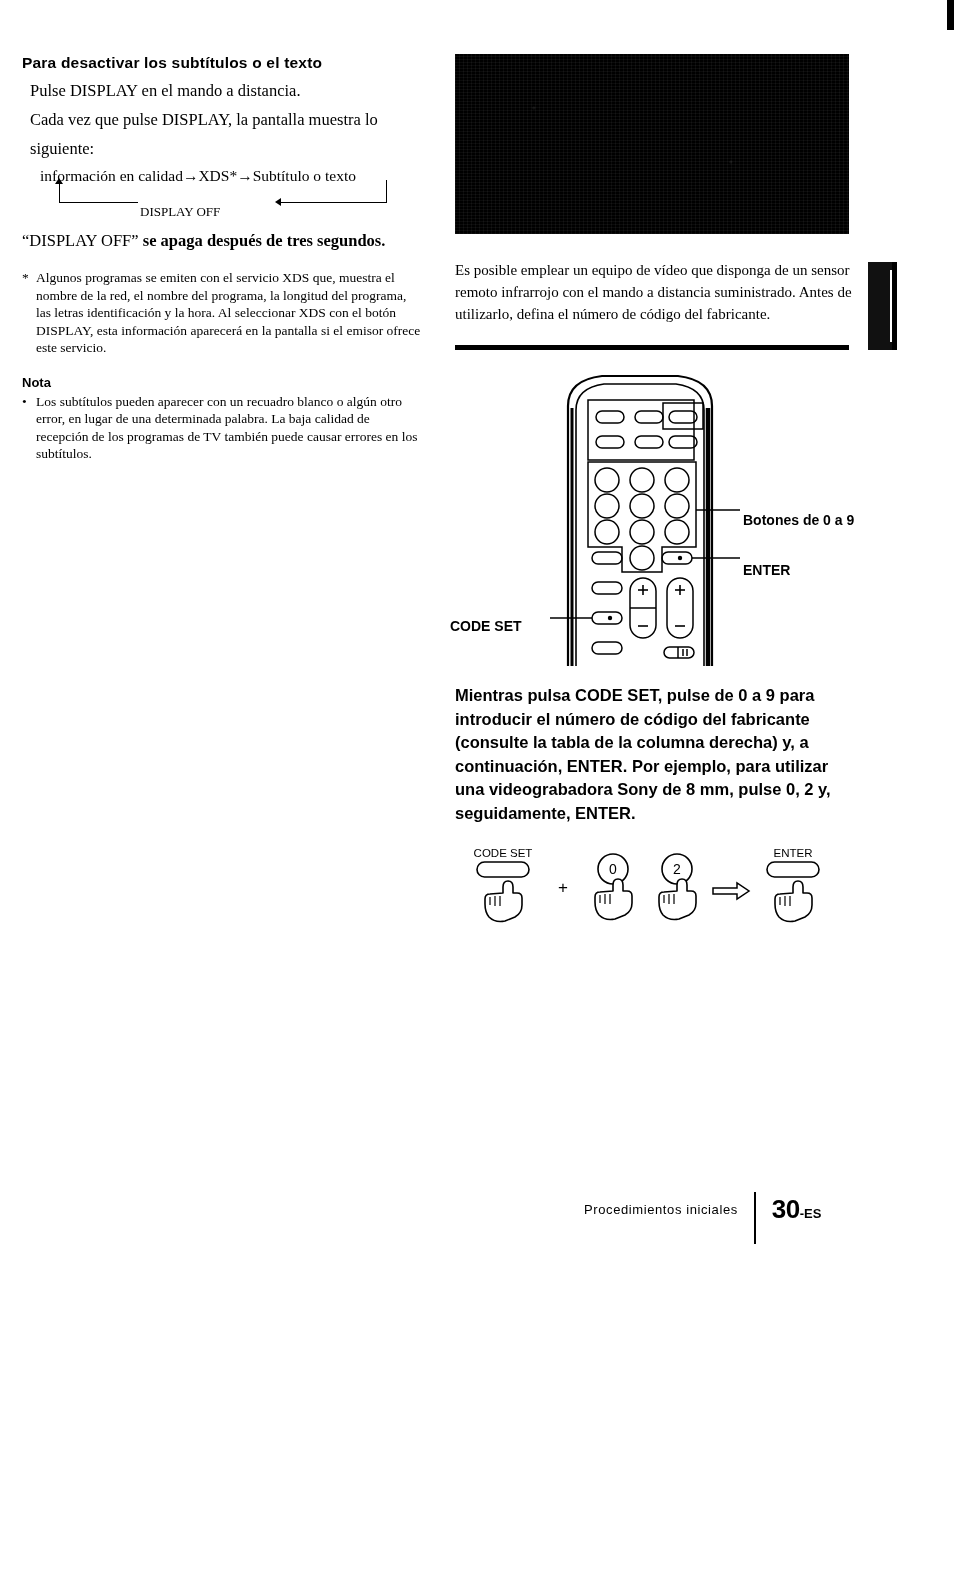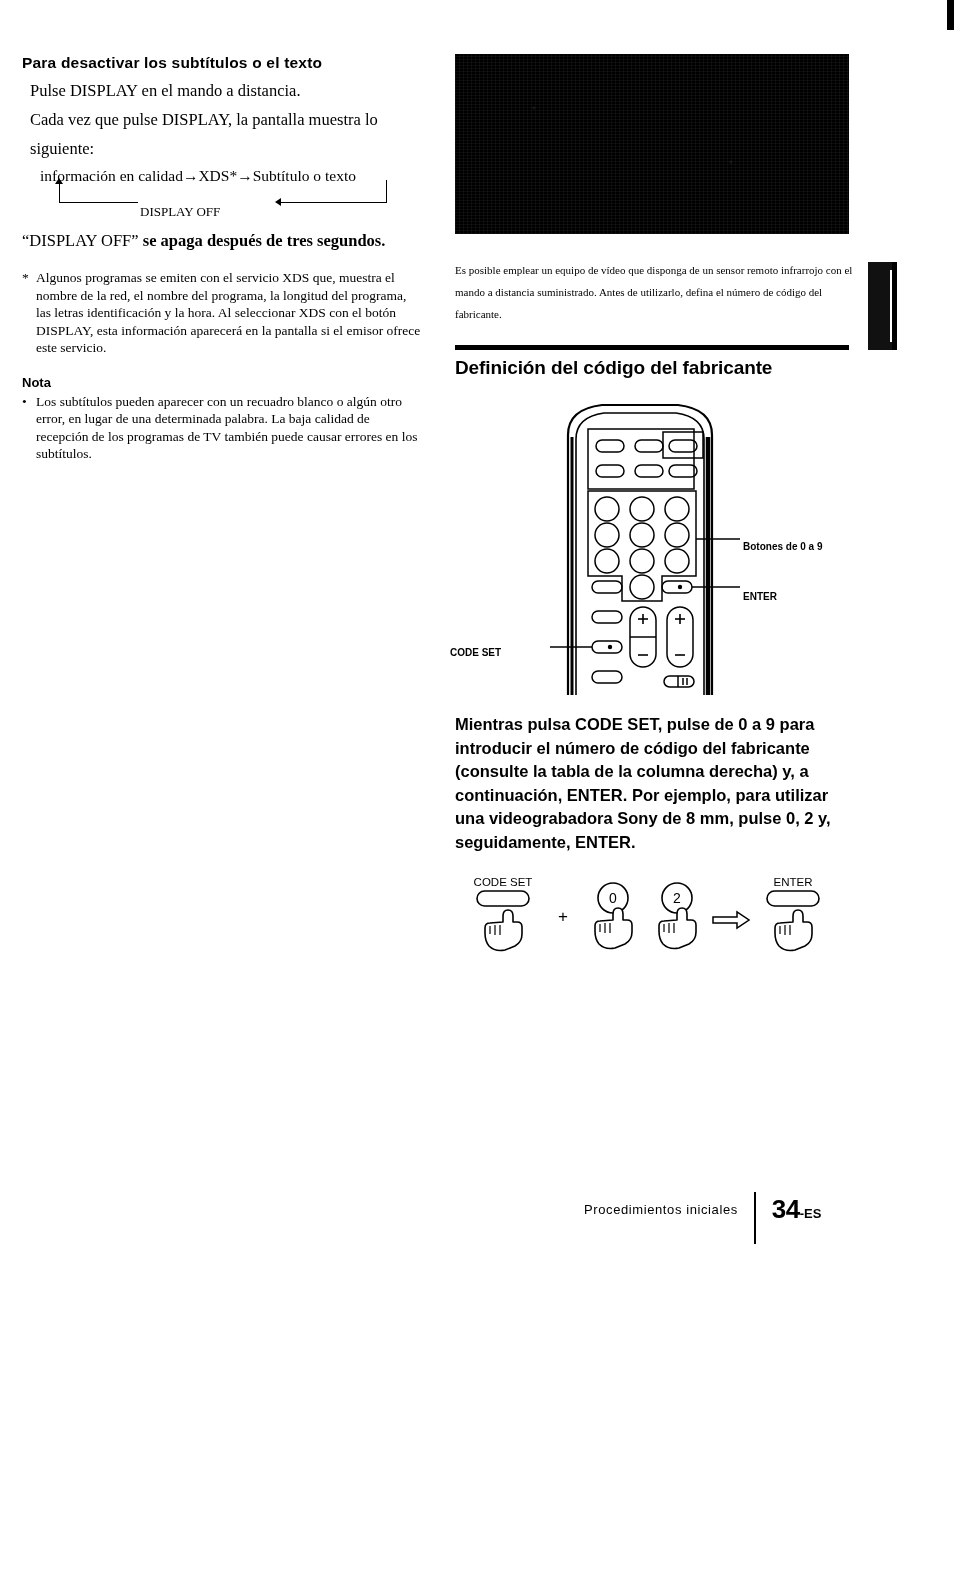--- a/index.html
+++ b/index.html
@@ -61,31 +61,31 @@
       background-image:
         repeating-linear-gradient(0deg, rgba(255,255,255,.05) 0 1px, transparent 1px 3px),
         repeating-linear-gradient(90deg, rgba(255,255,255,.05) 0 1px, transparent 1px 4px),
         radial-gradient(circle at 20% 30%, rgba(255,255,255,.07) 0 1px, transparent 2px),
         radial-gradient(circle at 70% 60%, rgba(255,255,255,.07) 0 1px, transparent 2px);
       opacity:.9;}
   #title-banner .ttl{position:absolute;left:16px;top:13px;color:#fff;
       font-family:"Liberation Sans",sans-serif;font-weight:bold;
       font-size:33px;line-height:39px;letter-spacing:-.4px;}
 
-  #intro-para{margin-top:25px;font-size:11px;line-height:22px;}
+  #intro-para{margin-top:25px;font-size:15px;line-height:22px;}
 
   #rule-thick{margin-top:20px;height:5px;background:#000;width:394px;}
   #h-definicion{font-family:"Liberation Sans",sans-serif;font-weight:bold;
       font-size:19px;margin:7px 0 0 0;letter-spacing:-.1px;}
 
   
   #remote-figure{position:relative;width:400px;height:300px;margin-top:16px;}
   #remote-svg{position:absolute;left:95px;top:0;}
   .callout-label{position:absolute;font-family:"Liberation Sans",sans-serif;
-      font-weight:bold;font-size:10px;white-space:nowrap;}
+      font-weight:bold;font-size:14px;white-space:nowrap;}
   #lbl-botones{left:288px;top:146px;}
   #lbl-enter{left:288px;top:196px;}
   #lbl-codeset{left:-5px;top:252px;}
 
   
   #instruction{font-family:"Liberation Sans",sans-serif;font-weight:bold;
       font-size:16.5px;line-height:23.5px;margin-top:18px;width:392px;}
 
   
   #hand-steps{position:relative;margin-top:18px;height:100px;width:400px;}
@@ -143,21 +143,20 @@
 
   <div id="right-col">
 
     <div id="title-banner" style="background: rgb(0, 0, 0);">
       <div class="noise"></div>
     </div>
 
     <p id="intro-para">Es posible emplear un equipo de vídeo que disponga de un sensor remoto infrarrojo con el mando a distancia suministrado. Antes de utilizarlo, defina el número de código del fabricante.</p>
 
     <div id="rule-thick"></div>
-    <h2 id="h-definicion">Definición del código del fabricante</h2>
 
     <div id="remote-figure">
 
       <svg id="remote-svg" width="190" height="300" viewBox="0 0 190 300">
         <g fill="none" stroke="#000" stroke-width="2.2" stroke-linejoin="round">
 
           <path d="M18 300 L18 40 Q18 14 52 10 L128 10 Q162 14 162 40 L162 300"></path>
           <path d="M26 300 L26 44 Q26 22 54 18 L126 18 Q154 22 154 44 L154 300" stroke-width="1.6"></path>
 
           <path d="M158 300 L158 42" stroke-width="4.5"></path>
@@ -285,17 +284,17 @@
             </g>
         </g>
       </svg>
     </div>
   </div>
 
   <div id="footer">
     <div id="footer-inner">
       <span id="footer-chapter">Procedimientos iniciales</span>
       <span id="footer-divider"></span>
-      <span id="footer-page"><span>34</span><span class="suffix">-ES</span></span>
+      <span id="footer-page"><span>30</span><span class="suffix">-ES</span></span>
     </div>
   </div>
 
 </div>
 
 </body></html>

